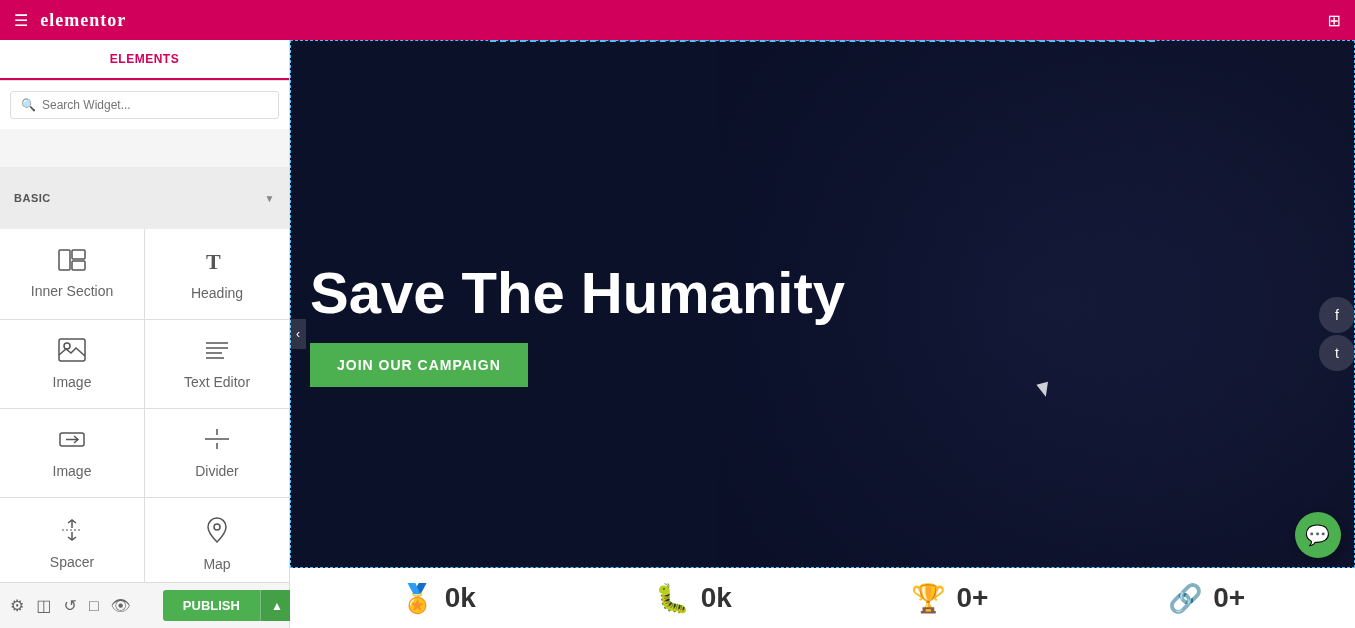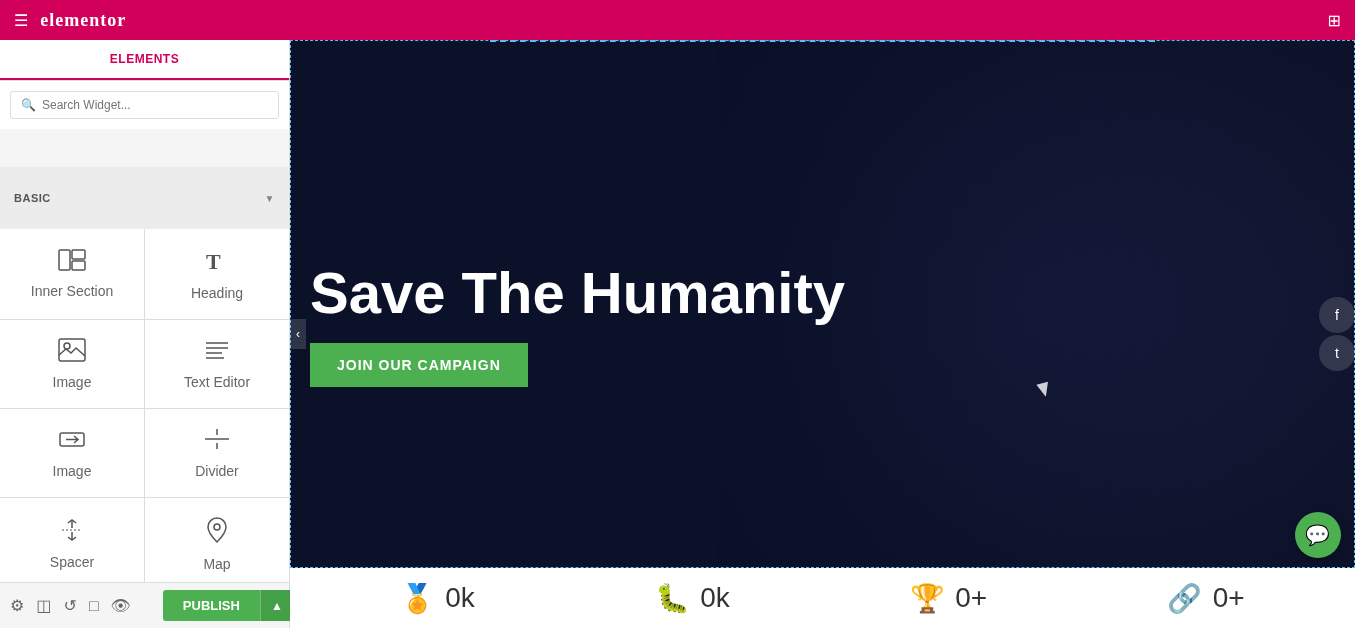--- a/index.html
+++ b/index.html
@@ -232,21 +232,21 @@
       padding: 0 20px;
       z-index: 3;
     }
 
     .stat-item {
       display: flex;
       align-items: center;
       gap: 10px;
     }
     .stat-icon { font-size: 28px; color: #4caf50; }
-    .stat-number { font-size: 28px; font-weight: normal; color: #333; }
+    .stat-number { font-size: 28px; font-weight: bold; color: #333; }
 
     
     .cursor-indicator {
       position: absolute;
       top: 343px;
       right: 305px;
       width: 12px;
       height: 18px;
       z-index: 10;
       pointer-events: none;

